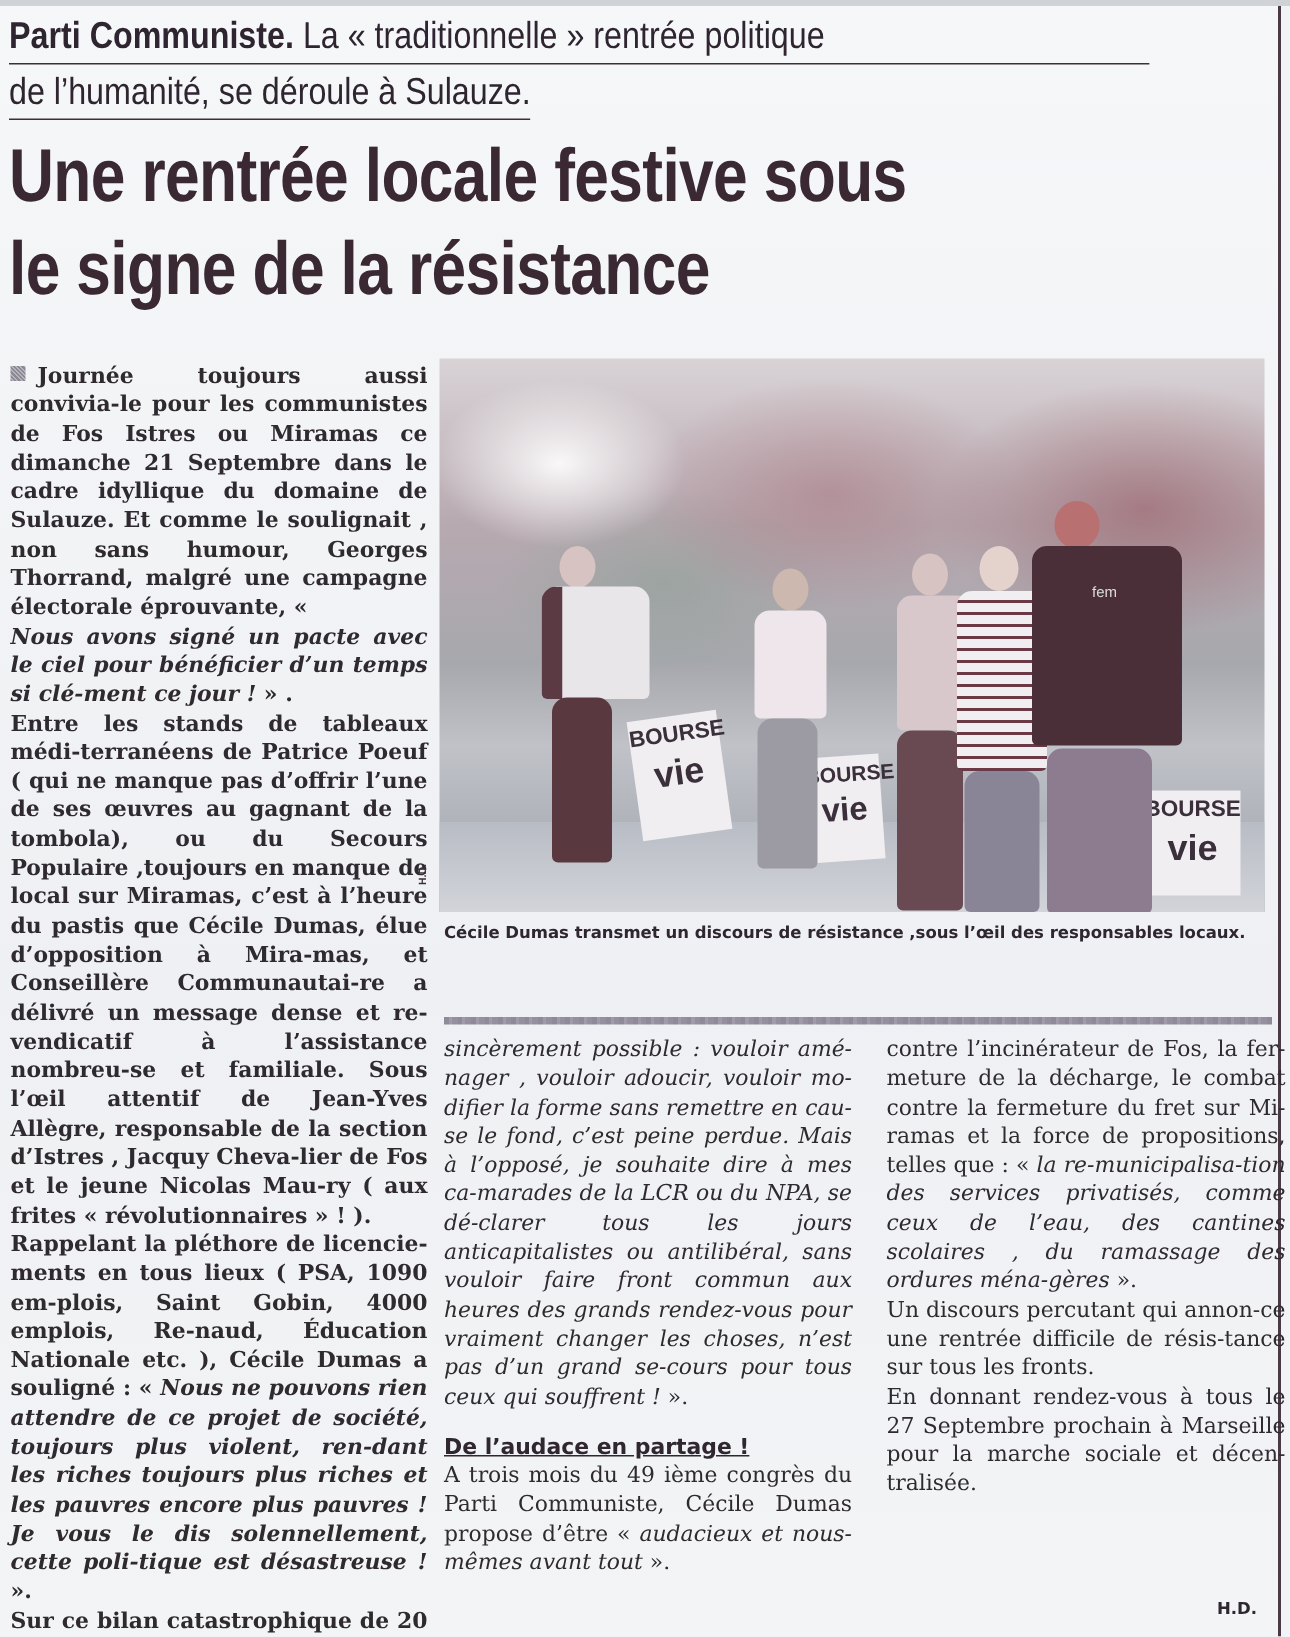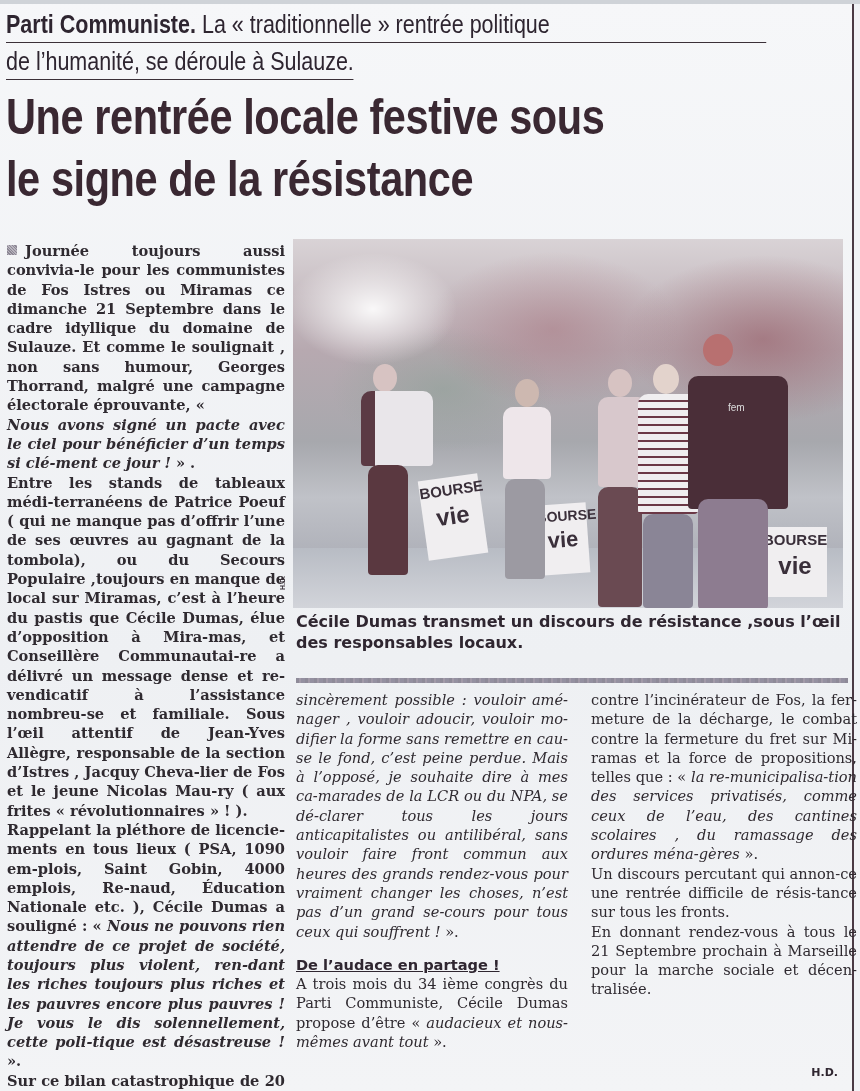--- a/index.html
+++ b/index.html
@@ -61,21 +61,21 @@
   .photo .person { position: absolute; border-radius: 10px 10px 4px 4px; }
   .photo .head { position: absolute; border-radius: 50%; background: #d7c3c2; }
   .photo .banner { position:absolute; background:#f0eef0; color:#3a2f3a; font-family:"Liberation Sans",sans-serif; font-weight:bold; text-align:center; }
   .photo-credit {
     position: absolute; left: 279px; top: 590px; font-family: "Liberation Sans", sans-serif;
     font-size: 7px; font-weight: bold; color: #3a3038; transform: rotate(-90deg); transform-origin: left top;
   }
   .caption {
     position: absolute; left: 296px; top: 611px; width: 556px;
     font-family: "DejaVu Sans", sans-serif; font-weight: bold;
-    font-size: 16px; line-height: 21px; color: #2f2630;
+    font-size: 11px; line-height: 21px; color: #2f2630;
   }
   .separator {
     position: absolute; left: 296px; top: 678px; width: 552px; height: 5px;
     background: repeating-linear-gradient(90deg, #8e8a98 0 3px, #a29aa8 3px 5px, #9490a0 5px 9px);
   }
   .subhead {
     font-family: "DejaVu Sans", sans-serif; font-weight: bold; font-size: 14.6px;
     margin-top: 14px !important; color: #2f2630; text-decoration: underline;
   }
   .signature {
@@ -118,36 +118,36 @@
     <div class="head" style="left:222px;top:140px;width:24px;height:28px;background:#cdb8b0;"></div>
     <div class="person" style="left:210px;top:168px;width:48px;height:72px;background:#eee6ea;"></div>
     <div class="person" style="left:212px;top:240px;width:40px;height:100px;background:#9c9aa2;"></div>
     <div class="head" style="left:315px;top:130px;width:24px;height:28px;"></div>
     <div class="person" style="left:305px;top:158px;width:50px;height:90px;background:#d8c8cc;"></div>
     <div class="person" style="left:305px;top:248px;width:44px;height:120px;background:#6a4a52;"></div>
     <div class="head" style="left:360px;top:125px;width:26px;height:30px;background:#e3d3cc;"></div>
     <div class="person" style="left:345px;top:155px;width:60px;height:120px;background:repeating-linear-gradient(180deg,#f0eef0 0 6px,#6b3846 6px 8px);"></div>
     <div class="person" style="left:350px;top:275px;width:50px;height:94px;background:#8a8596;"></div>
     <div class="head" style="left:410px;top:95px;width:30px;height:32px;background:#b87070;"></div>
-    <div class="person" style="left:395px;top:137px;width:100px;height:133px;background:#4a2e38;">
+    <div class="person" style="left:395px;top:125px;width:100px;height:133px;background:#4a2e38;">
       <span style="position:absolute;left:40px;top:26px;font-size:10px;color:#ddd;font-family:'Liberation Sans',sans-serif;">fem</span>
     </div>
     <div class="person" style="left:405px;top:260px;width:70px;height:110px;background:#8d7c90;"></div>
   </div>
   <div class="photo-credit">H.D.</div>
 
   <div class="caption">Cécile Dumas transmet un discours de résistance ,sous l’œil des responsables locaux.</div>
   <div class="separator"></div>
 
   <div class="col col2">
     <p><i>sincèrement possible : vouloir amé-nager , vouloir adoucir, vouloir mo-difier la forme sans remettre en cau-se le fond, c’est peine perdue. Mais à l’opposé, je souhaite dire à mes ca-marades de la LCR ou du NPA, se dé-clarer tous les jours anticapitalistes ou antilibéral, sans vouloir faire front commun aux heures des grands rendez-vous pour vraiment changer les choses, n’est pas d’un grand se-cours pour tous ceux qui souffrent !</i><span> ».</span></p>
     <p class="subhead">De l’audace en partage !</p>
-    <p><span>A trois mois du 34 ième congrès du Parti Communiste, Cécile Dumas propose d’être «</span><i> audacieux et nous-mêmes avant tout</i><span> ».</span></p>
+    <p><span>A trois mois du 49 ième congrès du Parti Communiste, Cécile Dumas propose d’être «</span><i> audacieux et nous-mêmes avant tout</i><span> ».</span></p>
   </div>
 
   <div class="col col3">
     <p><span>contre l’incinérateur de Fos, la fer-meture de la décharge, le combat contre la fermeture du fret sur Mi-ramas et la force de propositions, telles que : «</span><i> la re-municipalisa-tion des services privatisés, comme ceux de l’eau, des cantines scolaires , du ramassage des ordures ména-gères</i><span> ».</span></p>
     <p>Un discours percutant qui annon-ce une rentrée difficile de résis-tance sur tous les fronts.</p>
-    <p>En donnant rendez-vous à tous le 21 Septembre prochain à Marseille pour la marche sociale et décen-tralisée.</p>
+    <p>En donnant rendez-vous à tous le 27 Septembre prochain à Marseille pour la marche sociale et décen-tralisée.</p>
   </div>
 
   <div class="signature">H.D.</div>
 </div>
 
 </body></html>

